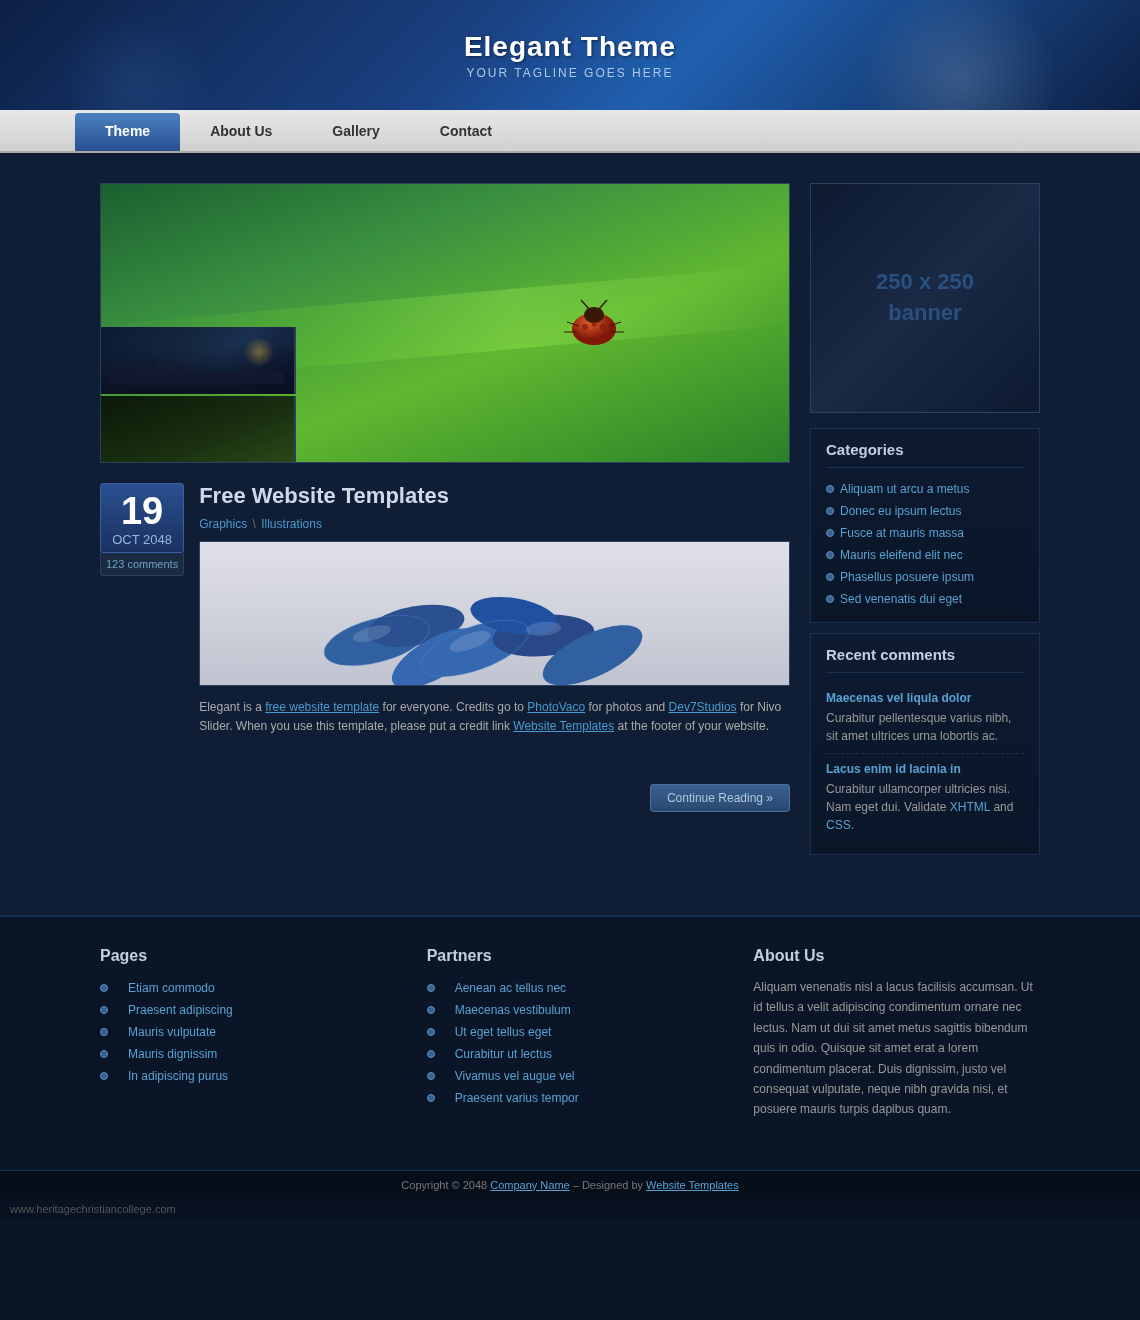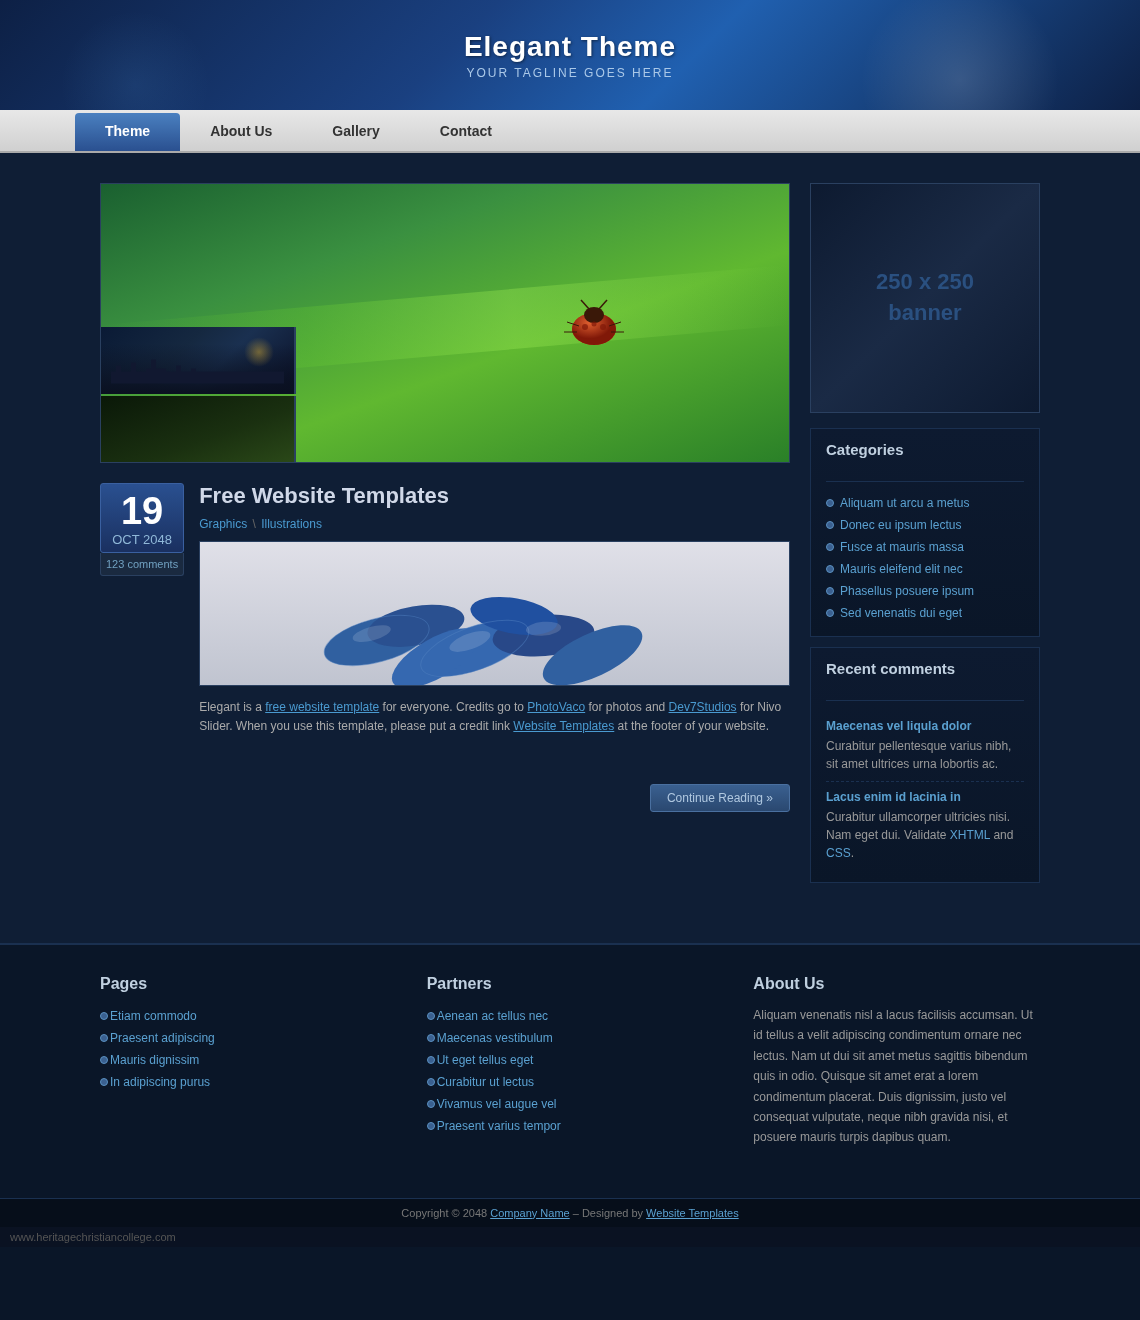--- a/index.html
+++ b/index.html
@@ -250,21 +250,21 @@
       background: linear-gradient(to bottom, #0d1a30 0%, #0a1628 100%);
       border: 1px solid #1a3050;
       padding: 12px 15px;
       margin-bottom: 10px;
     }
     .sidebar-section-title {
       font-size: 15px;
       font-weight: bold;
       color: #c0d0e0;
       margin-bottom: 10px;
-      padding-bottom: 23px;
+      padding-bottom: 9px;
       border-bottom: 1px solid #1a3050;
     }
     .sidebar-list { list-style: none; }
     .sidebar-list li {
       padding: 4px 0;
       font-size: 12px;
       display: flex;
       align-items: center;
       gap: 6px;
     }
@@ -321,21 +321,21 @@
       font-weight: bold;
       color: #c0d0e0;
       margin-bottom: 12px;
     }
     .footer-list { list-style: none; }
     .footer-list li {
       padding: 4px 0;
       font-size: 12px;
       display: flex;
       align-items: center;
-      gap: 2px;
+      gap: 20px;
     }
     .footer-list li a {
       color: #5aa0d0;
       text-decoration: none;
     }
     .footer-about-text {
       font-size: 12px;
       color: #999;
       line-height: 1.7;
     }
@@ -554,20 +554,24 @@
         <li>
             <span class="bullet"></span>
             <a>Etiam commodo</a>
           </li>
         <li>
             <span class="bullet"></span>
             <a>Praesent adipiscing</a>
           </li>
         <li>
             <span class="bullet"></span>
+            <a>Mauris vulputate</a>
+          </li>
+        <li>
+            <span class="bullet"></span>
             <a>Mauris dignissim</a>
           </li>
         <li>
             <span class="bullet"></span>
             <a>In adipiscing purus</a>
           </li>
       </ul>
     </div>
 
     <div class="footer-col">

